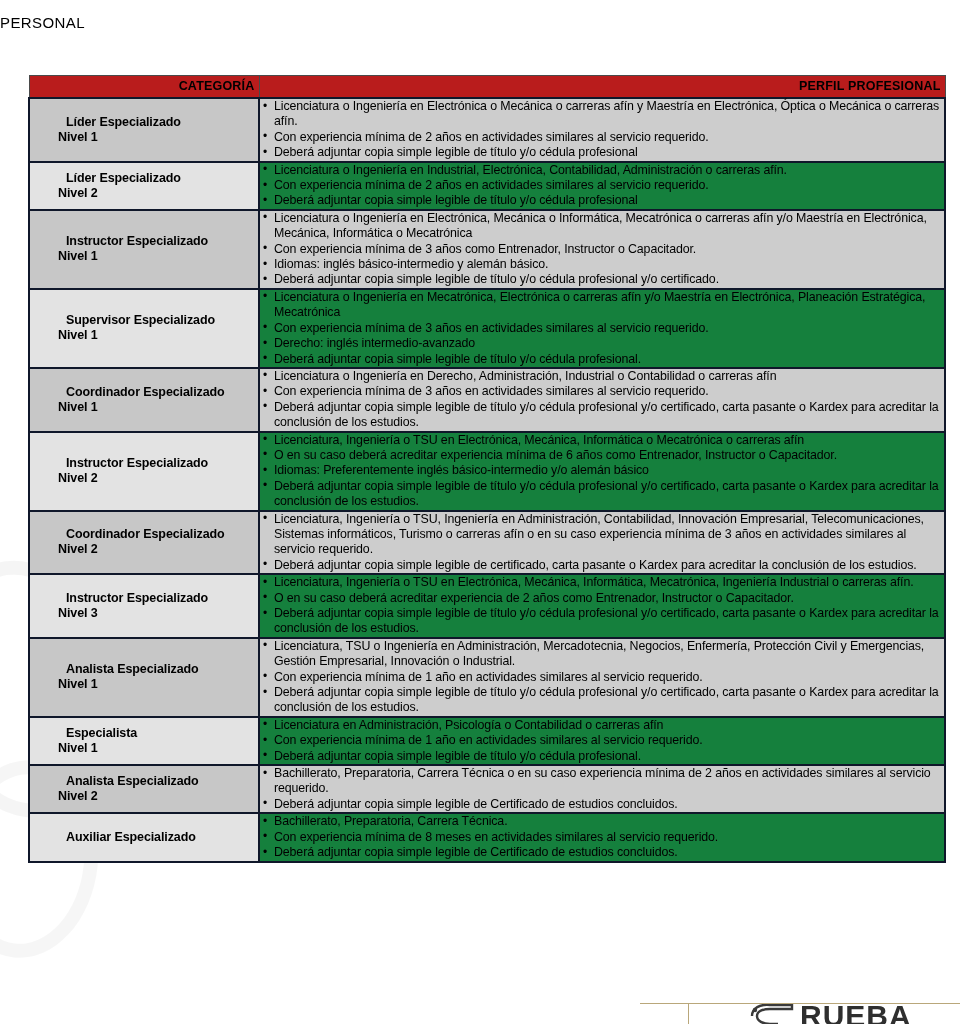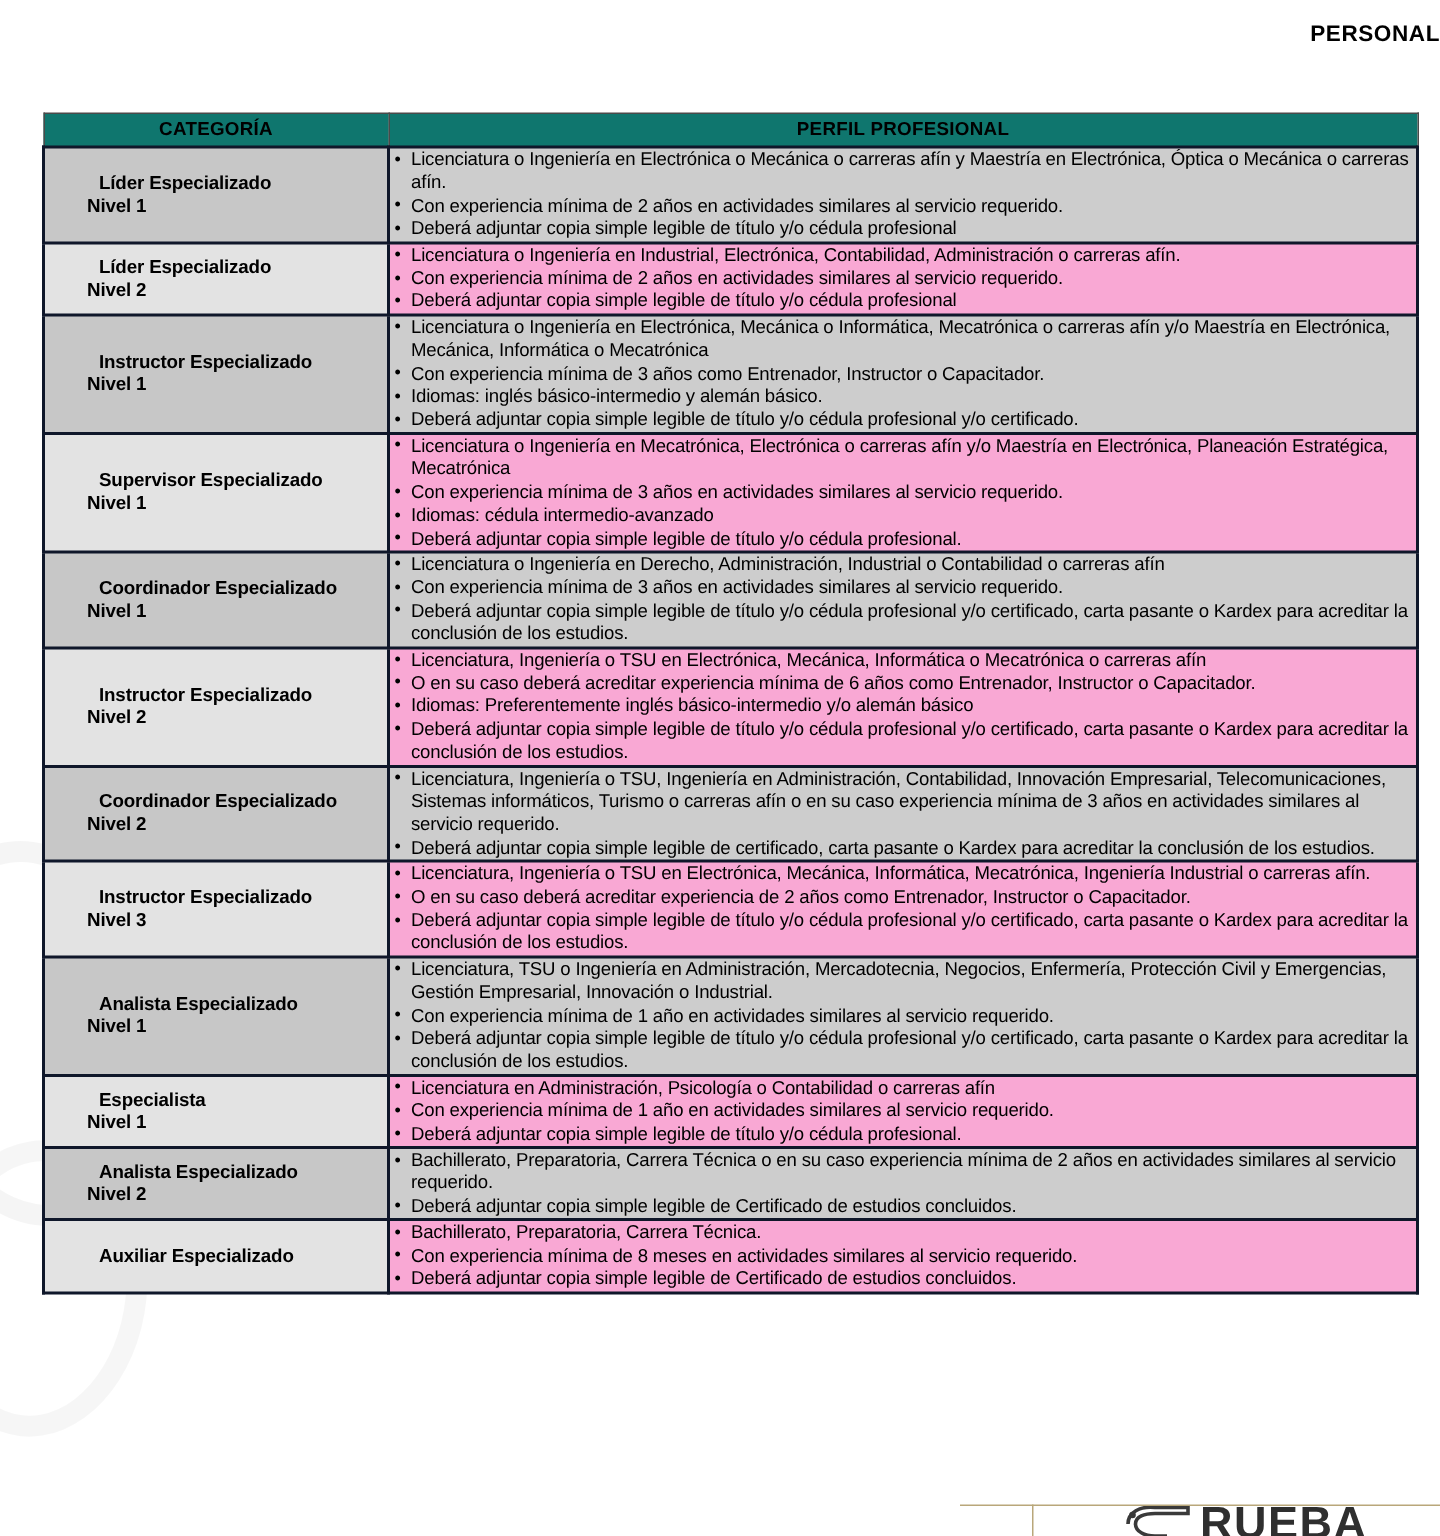--- a/index.html
+++ b/index.html
@@ -15,45 +15,45 @@
     font-family: "Liberation Sans", sans-serif;
     color: #000000;
   }
 
   
   #page-title {
     position: absolute;
     top: 14px;
     left: 0;
     width: 960px;
-    text-align: right;
+    text-align: left;
     font-size: 15px;
-    font-weight: bold;
+    font-weight: normal;
     letter-spacing: 0.4px;
   }
 
   
   #personal-table {
     position: absolute;
     top: 75px;
     left: 28px;
     width: 916px;
     border-collapse: collapse;
     table-layout: fixed;
     border: 1px solid #4a4a4a;
   }
   #personal-table col.col-cat { width: 230px; }
   #personal-table col.col-perfil { width: 686px; }
 
   #personal-table th {
-    background: #0f766e;
+    background: #b91c1c;
     border: 1px solid #4a4a4a;
     font-size: 12.5px;
     font-weight: bold;
-    text-align: center;
+    text-align: right;
     padding: 3px 4px 4px 4px;
     letter-spacing: 0.2px;
     height: 17px;
     box-sizing: border-box;
   }
 
   #personal-table td {
     border: 2px solid #0f172a;
     vertical-align: middle;
     padding: 0;
@@ -93,21 +93,21 @@
     position: absolute;
     left: -11px;
     top: -0.5px;
     font-size: 12px;
   }
 
   
   tr.band-dark  td.cat    { background: #c7c7c7; }
   tr.band-dark  td.perfil { background: #cdcdcd; }
   tr.band-light td.cat    { background: #e3e3e3; }
-  tr.band-light td.perfil { background: #f9a8d4; }
+  tr.band-light td.perfil { background: #15803d; }
 
   
   .wm-swoosh {
     position: absolute;
     pointer-events: none;
     border-radius: 50%;
     background: transparent;
     border: 14px solid rgba(0,0,0,0.035);
   }
   #wm-left-1 {
@@ -227,21 +227,21 @@
       </tr>
       <tr class="band-light">
         <td class="cat">
           <span class="cat-name">Supervisor Especializado</span>
           <span class="cat-level">Nivel 1</span>
         </td>
         <td class="perfil">
           <ul>
             <li>Licenciatura o Ingeniería en Mecatrónica, Electrónica o carreras afín y/o Maestría en Electrónica, Planeación Estratégica, Mecatrónica</li>
             <li>Con experiencia mínima de 3 años en actividades similares al servicio requerido.</li>
-            <li>Idiomas: cédula intermedio-avanzado</li>
+            <li>Derecho: inglés intermedio-avanzado</li>
             <li>Deberá adjuntar copia simple legible de título y/o cédula profesional.</li>
           </ul>
         </td>
       </tr>
       <tr class="band-dark">
         <td class="cat">
           <span class="cat-name">Coordinador Especializado</span>
           <span class="cat-level">Nivel 1</span>
         </td>
         <td class="perfil">

